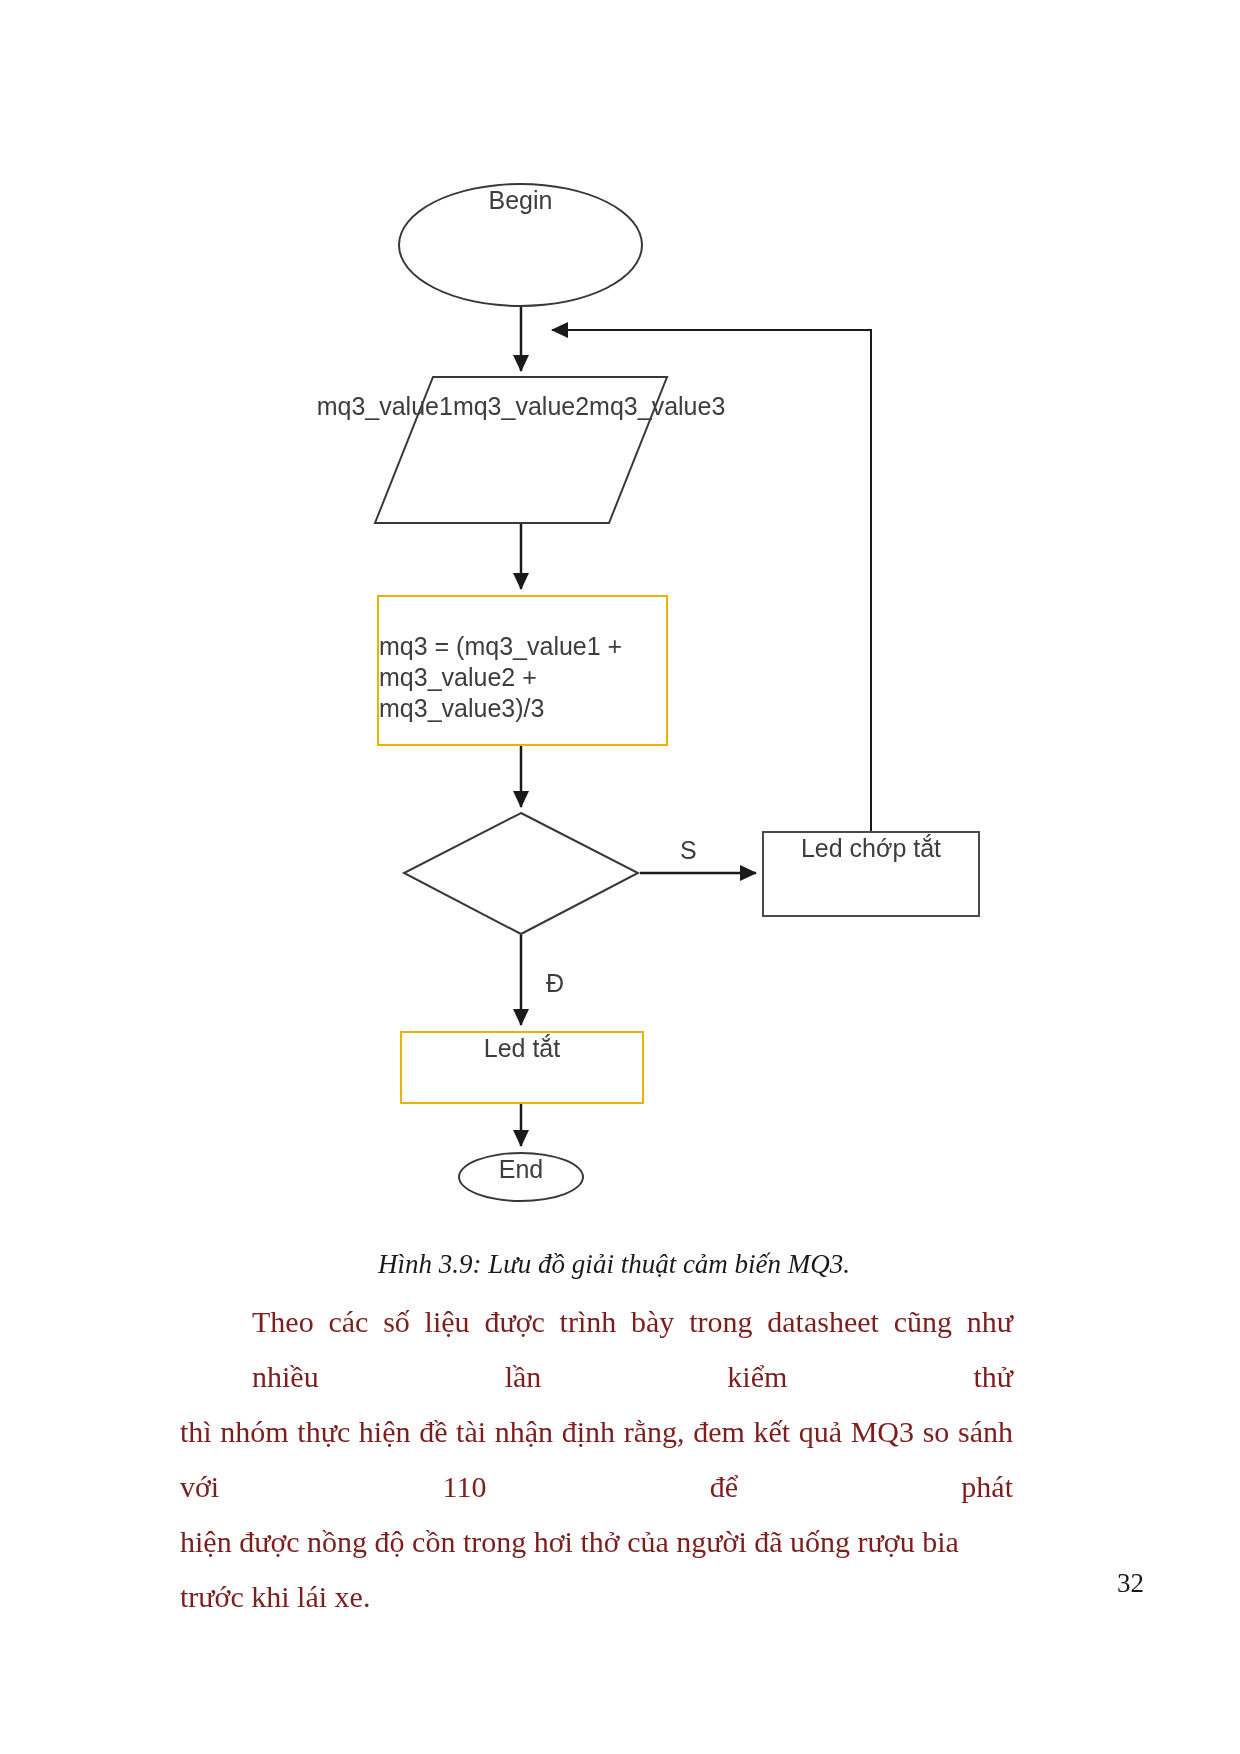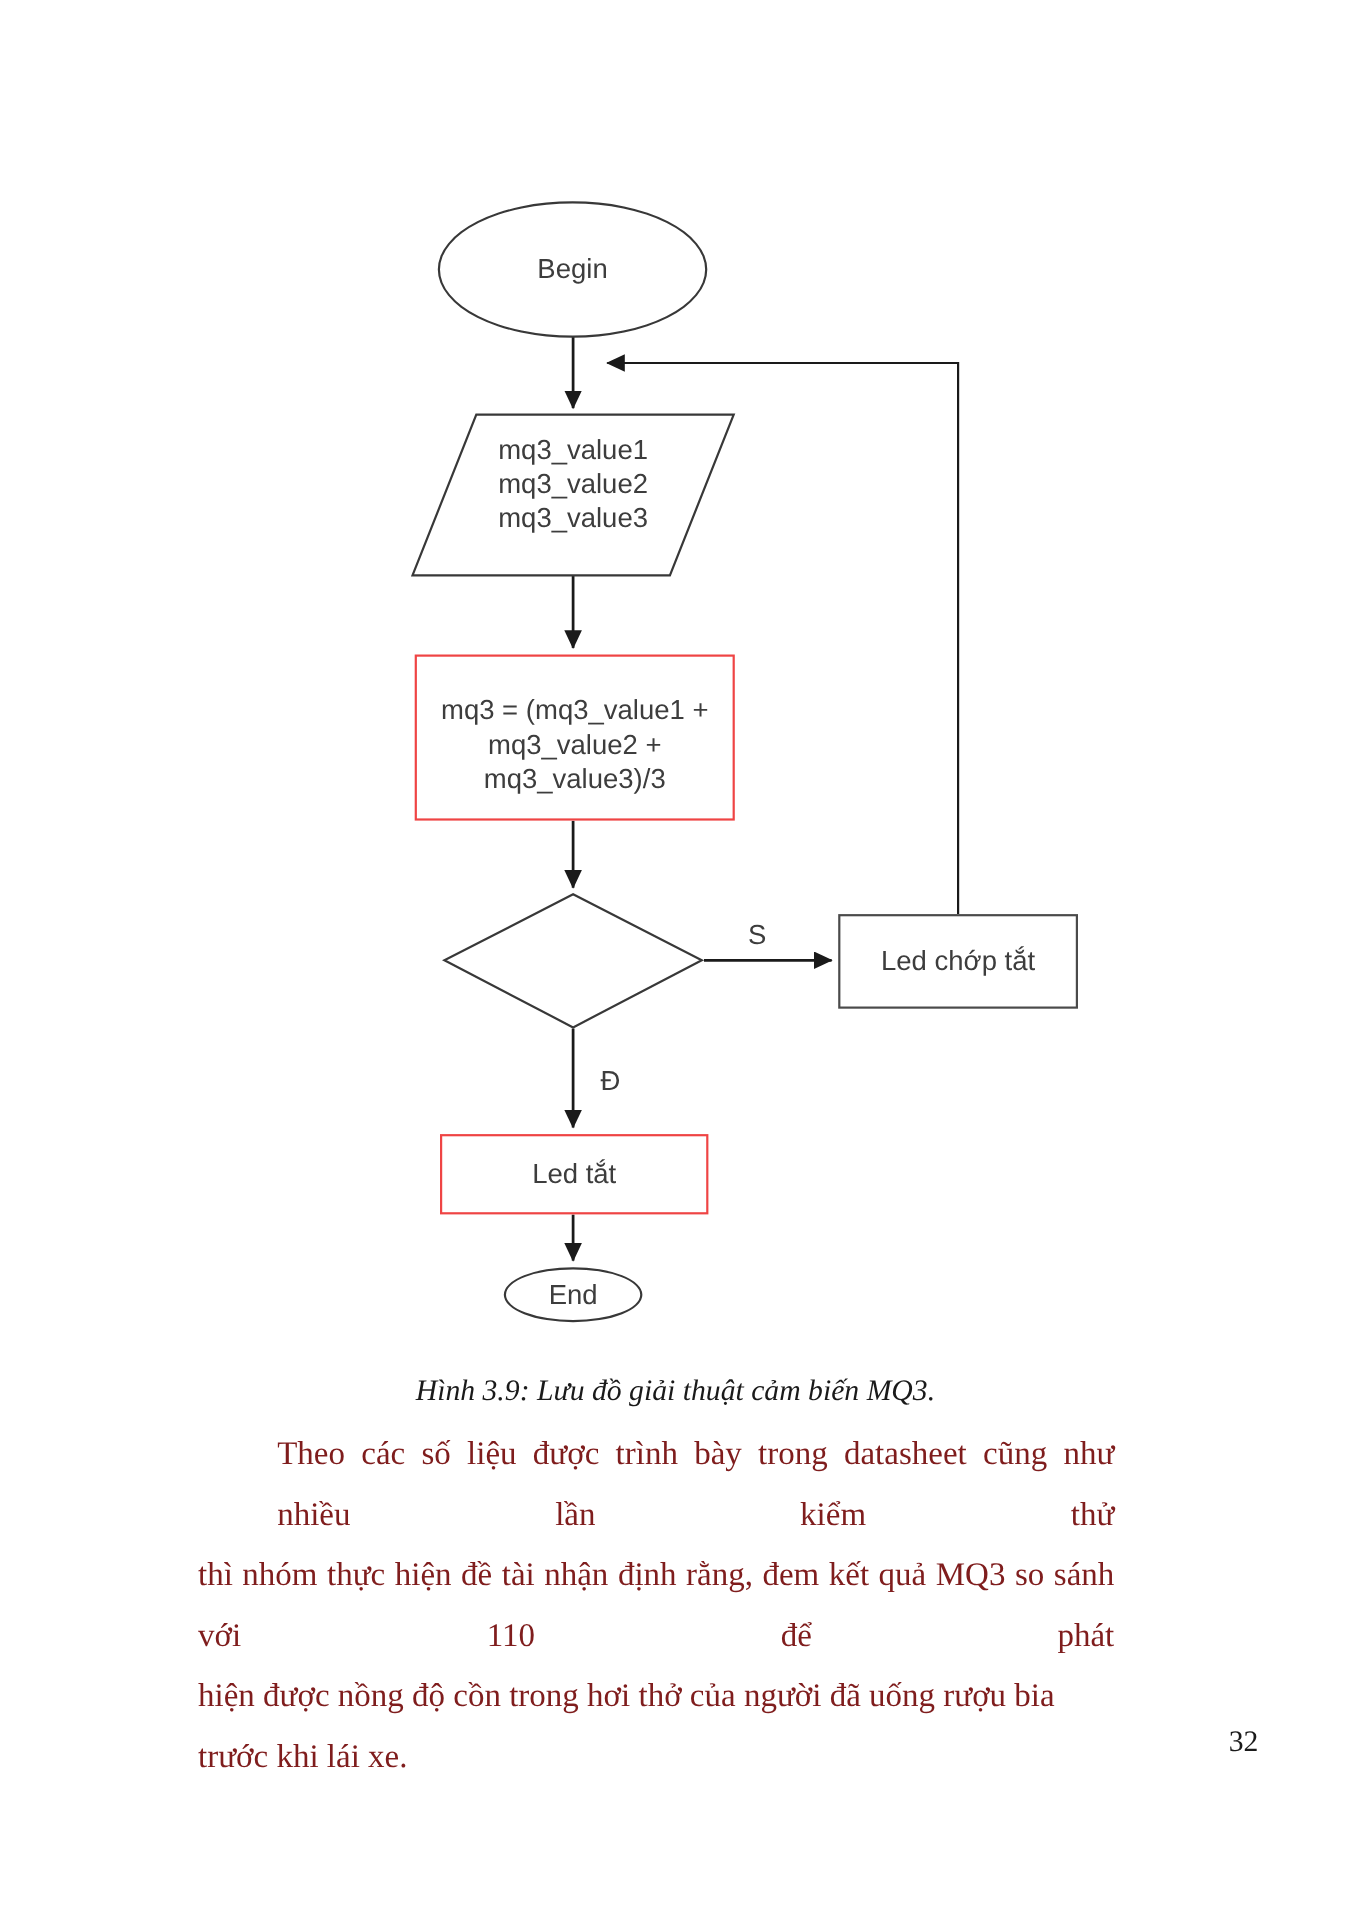--- a/index.html
+++ b/index.html
@@ -10,30 +10,30 @@
     background:#ffffff;
     font-family:"Liberation Serif", serif;
     color:#1a1a1a;
     overflow:hidden;
   }
   
   .flowchart{position:absolute;left:0;top:0;width:1240px;height:1260px;}
   .connector-layer{position:absolute;left:0;top:0;pointer-events:none;}
   .fc-node{
     position:absolute;
-    display:flex;align-items:center;justify-content:center;
+    display:flex;align-items:flex-start;justify-content:center;
     font-family:"Liberation Sans", sans-serif;
     font-size:25px;color:#3d3d3d;
     text-align:center;line-height:31px;
     box-sizing:border-box;
     background:#ffffff;
   }
   .fc-text{background:transparent;}
   .ellipse{border:2px solid #383838;border-radius:50%;}
-  .rect{border:2px solid #ef4444;}
+  .rect{border:2px solid #eab308;}
   .rect-gray{border:2px solid #4a4a4a;}
   .branch-label{
     position:absolute;
     font-family:"Liberation Sans", sans-serif;
     font-size:25px;color:#3d3d3d;
   }
   
   .caption{
     position:absolute;left:0;top:1244px;width:1228px;
     text-align:center;
@@ -83,21 +83,21 @@
 
       <polygon points="433,377 667,377 609,523 375,523" fill="#ffffff" stroke="#383838" stroke-width="2"></polygon>
 
       <polygon points="521,813 638,873 521,934 404,873" fill="#ffffff" stroke="#383838" stroke-width="2"></polygon>
     </svg>
 
     <div class="fc-node ellipse" style="left:398px;top:183px;width:245px;height:124px;">
       <span>Begin</span>
     </div>
 
-    <div class="fc-node fc-text" style="left:404px;top:391px;width:234px;height:98px;flex-direction:column;">
+    <div class="fc-node fc-text" style="left:404px;top:391px;width:234px;height:98px;flex-direction:row;">
       <div>mq3_value1</div>
       <div>mq3_value2</div>
       <div>mq3_value3</div>
     </div>
 
     <div class="fc-node rect" style="left:377px;top:595px;width:291px;height:151px;flex-direction:column;padding-top:14px;">
       <div>mq3 = (mq3_value1 +</div>
       <div>mq3_value2 +</div>
       <div>mq3_value3)/3</div>
     </div>

